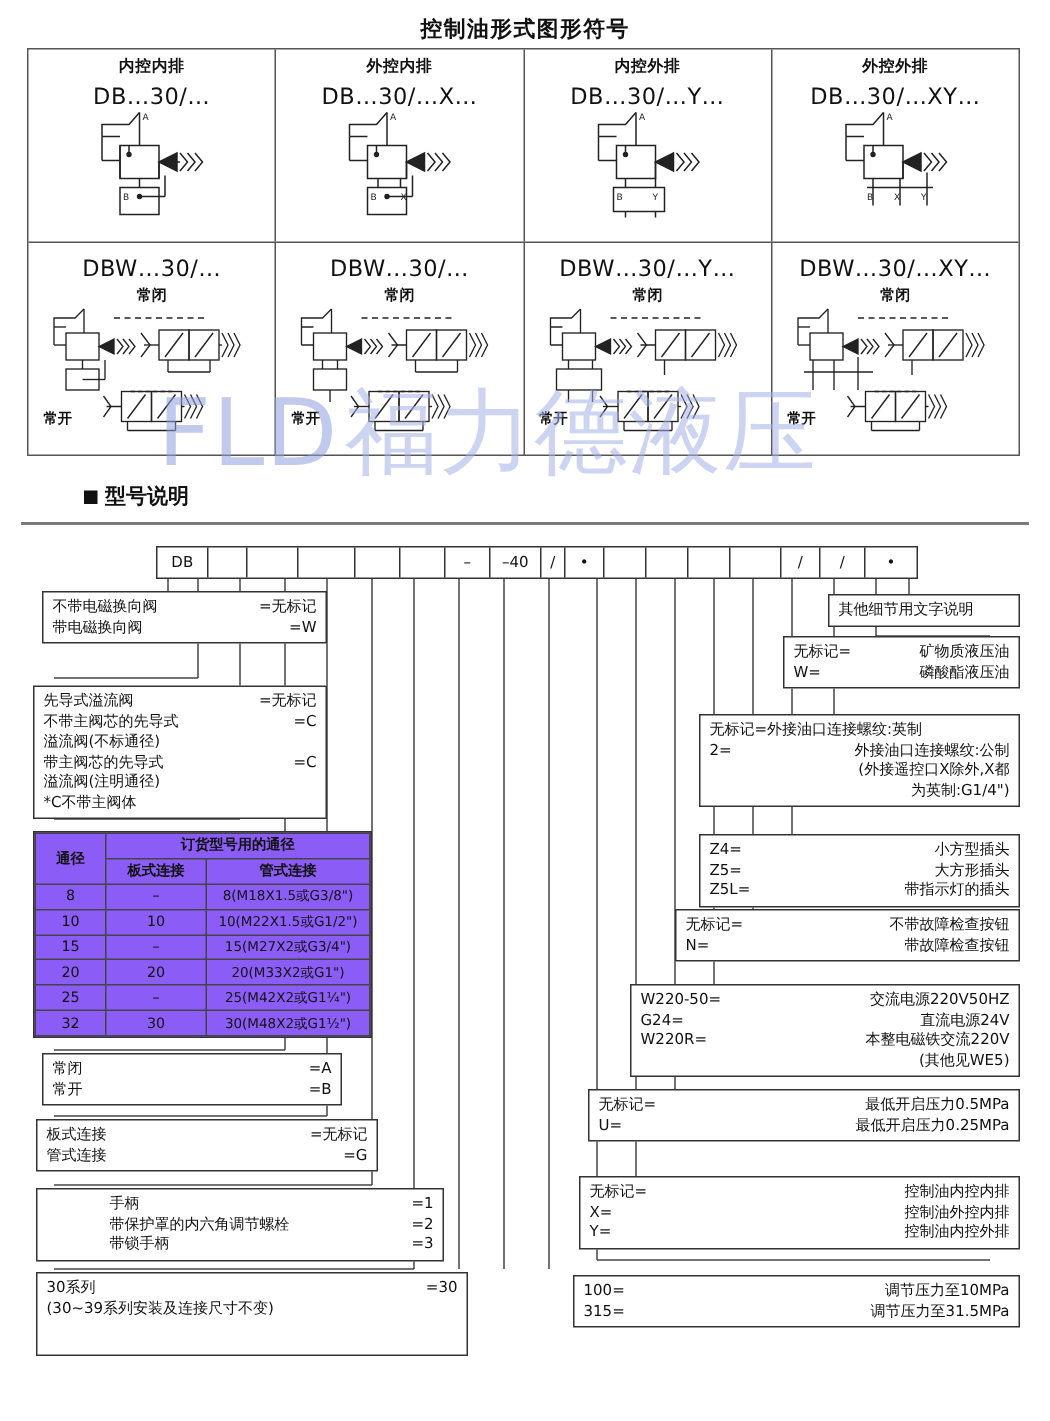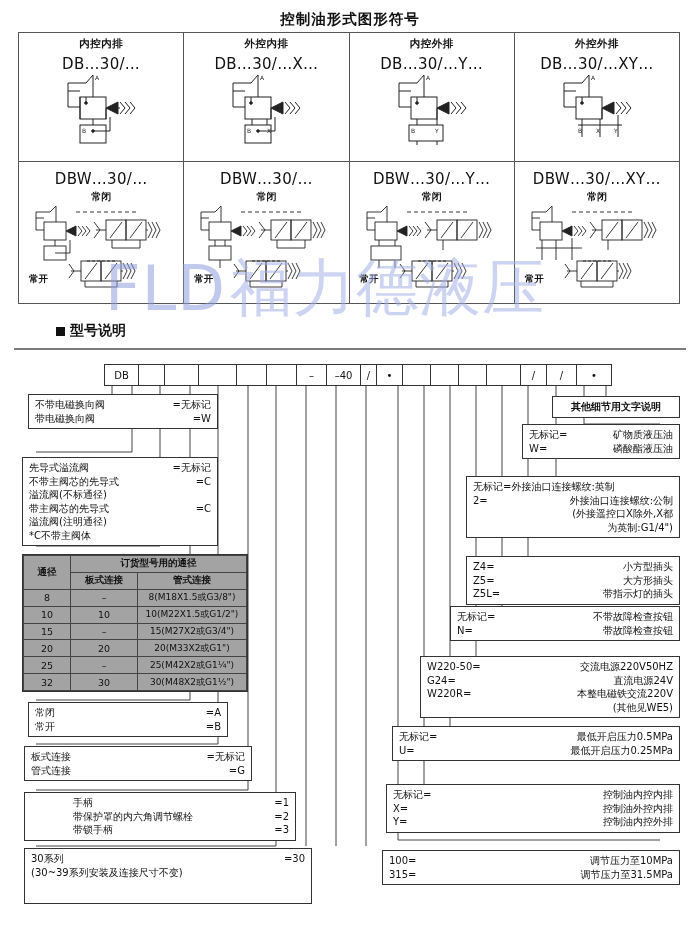--- a/index.html
+++ b/index.html
@@ -82,25 +82,25 @@
     z-index:3;padding:3px 6px;
   }
   .line{
     display:flex;justify-content:space-between;align-items:baseline;
     font-size:10px;line-height:13.5px;white-space:nowrap;
   }
   .line .l{text-align:left;}
   .line .r{text-align:right;padding-left:8px;}
   .line.single{display:block;}
   .line.rightonly{justify-content:flex-end;}
-  .line.center{justify-content:center;font-weight:bold;}
+  .line.center{}
 
   
   .bore-box{
-    position:absolute;border:1.1px solid #333;background:#a3a3a3;box-sizing:border-box;
+    position:absolute;border:1.1px solid #333;background:#8b5cf6;box-sizing:border-box;
     z-index:3;
   }
   table.bore{border-collapse:collapse;width:100%;height:100%;font-size:9.5px;}
   table.bore td,table.bore th{
     border:1px solid #444;text-align:center;padding:1px 2px;font-weight:normal;
   }
   table.bore th{font-weight:bold;}
   table.bore td.pipe{font-size:9px;white-space:nowrap;}
 </style>
 </head>

